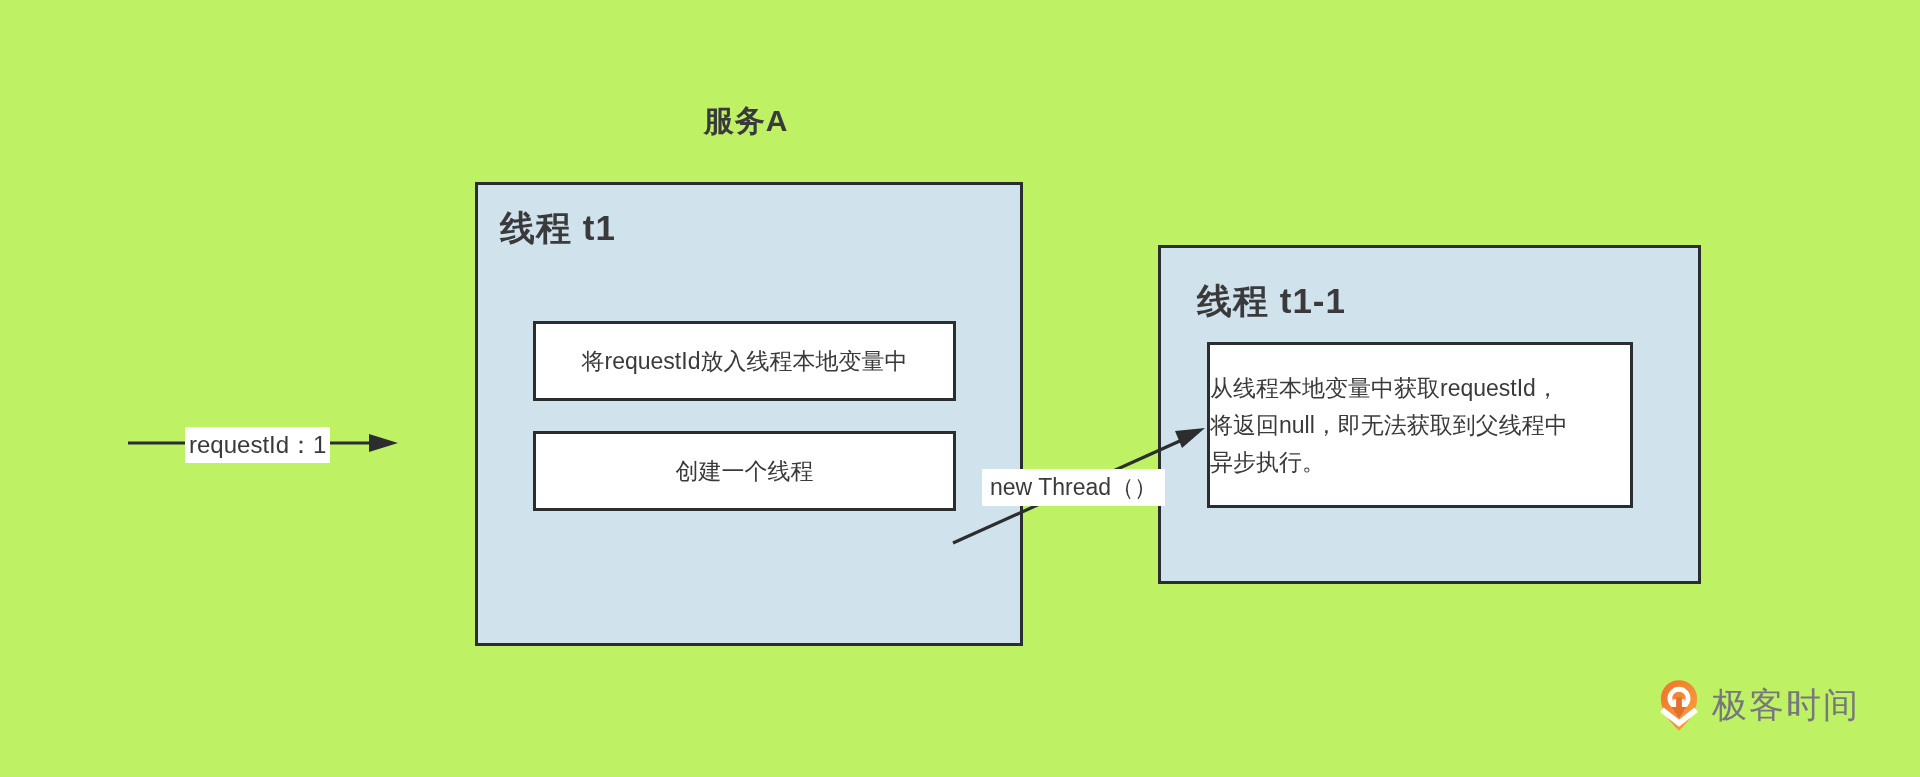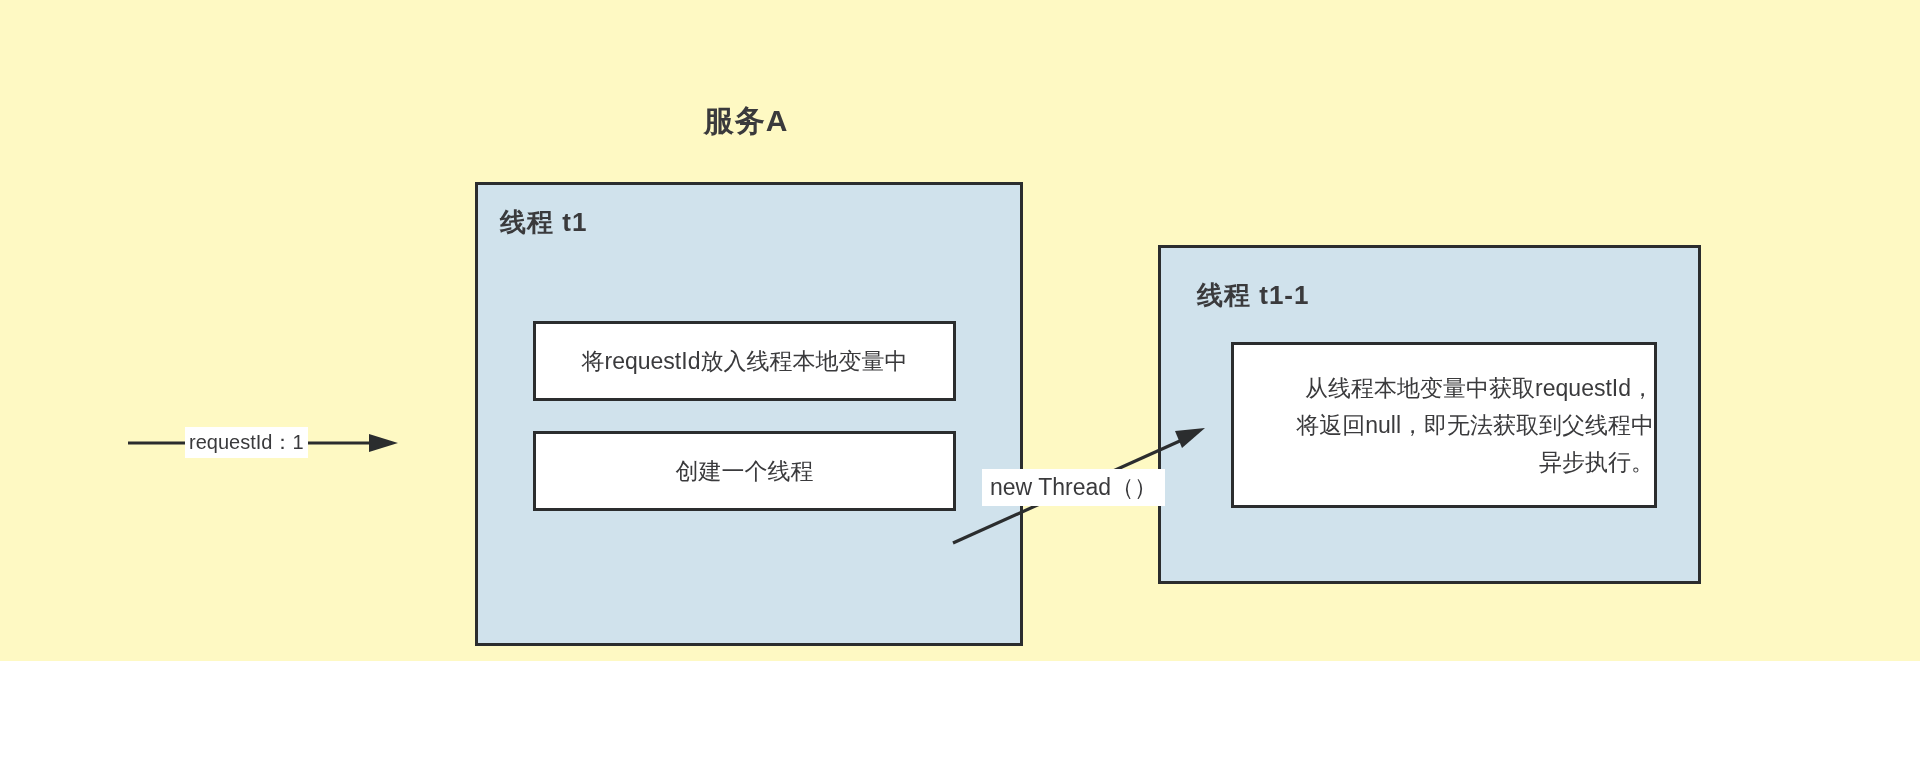--- a/index.html
+++ b/index.html
@@ -9,63 +9,63 @@
     --logo-orange:#ee8134;
     --logo-text:#77787b;
   }
   *{box-sizing:border-box;}
   html,body{margin:0;padding:0;background:#ffffff;}
   body{
     width:1920px;height:777px;
     font-family:"Liberation Sans","DejaVu Sans",sans-serif;
     color:var(--text);
   }
-  .canvas{position:relative;width:1920px;height:661px;overflow:hidden;background:#fef9c3;}
+  .canvas{position:relative;width:1920px;height:777px;overflow:hidden;background:#bef264;}
 
   .title{
     position:absolute;left:646px;top:101px;width:200px;
     text-align:center;font-size:30px;font-weight:600;letter-spacing:1px;
   }
 
   .panel{
     position:absolute;background:var(--panel-fill);
     border:3px solid var(--stroke);z-index:1;
   }
   .panel-left{left:475px;top:182px;width:548px;height:464px;}
   .panel-right{left:1158px;top:245px;width:543px;height:339px;}
-  .panel-label{position:absolute;font-size:26px;font-weight:600;letter-spacing:1px;}
+  .panel-label{position:absolute;font-size:35px;font-weight:600;letter-spacing:1px;}
   .panel-left .panel-label{left:22px;top:20px;}
   .panel-right .panel-label{left:36px;top:30px;}
 
   .step{
     position:absolute;left:55px;width:423px;height:80px;
     background:#fff;border:3px solid var(--stroke);
     display:flex;align-items:center;justify-content:center;
     font-size:23px;text-align:center;margin-top:38px;
   }
   .step-1{top:98px}
   .step-2{top:208px}
   .step-3{top:318px}
 
   .note{
     position:absolute;left:46px;top:94px;width:426px;height:166px;
     background:#fff;border:3px solid var(--stroke);
-    display:flex;flex-direction:column;align-items:flex-end;justify-content:center;
-    font-size:23px;line-height:37px;text-align:center;margin-left:24px;
+    display:flex;flex-direction:column;align-items:flex-start;justify-content:center;
+    font-size:23px;line-height:37px;text-align:center;
   }
 
   .arrow-layer{position:absolute;left:0;top:0;z-index:2;pointer-events:none;}
   .arrow-line{stroke:var(--stroke);stroke-width:3.2;fill:none;}
   .arrow-head{fill:var(--stroke);stroke:none;}
 
   .float-label{
     position:absolute;z-index:3;background:#ffffff;
     white-space:nowrap;
   }
-  .req-label{left:185px;top:427px;font-size:20px;padding:2px 4px;}
+  .req-label{left:185px;top:427px;font-size:24px;padding:2px 4px;}
   .edge-label{left:982px;top:469px;font-size:23px;padding:3px 8px;}
 
   .brand{
     position:absolute;left:1658px;top:678px;z-index:1;
     display:flex;align-items:center;gap:12px;
   }
   .brand-text{
     font-size:35px;font-weight:500;color:var(--logo-text);letter-spacing:2px;
   }
 </style>
@@ -113,15 +113,16 @@
           <stop offset="1" stop-color="#f9a53e"></stop>
         </linearGradient>
       </defs>
       <path d="M22,55 C13,46 3,36 3,21 A19,19 0 1,1 41,21 C41,36 31,46 22,55 Z" fill="url(#lg-orange)"></path>
       <circle cx="22" cy="21" r="9.5" fill="none" stroke="#ffffff" stroke-width="5"></circle>
       <path d="M4,33 L22,47 L40,33" stroke="#ffffff" stroke-width="6" fill="none"></path>
       <path d="M22,22 L22,34" stroke="#ffffff" stroke-width="12" fill="none"></path>
       <path d="M22,20 L22,31" stroke="#e4702b" stroke-width="6" fill="none"></path>
       <polygon points="14,30 30,30 22,42" fill="#e4702b"></polygon>
     </svg>
+    <span class="brand-text">极客时间</span>
   </div>
 
 </div>
 
 </body></html>

